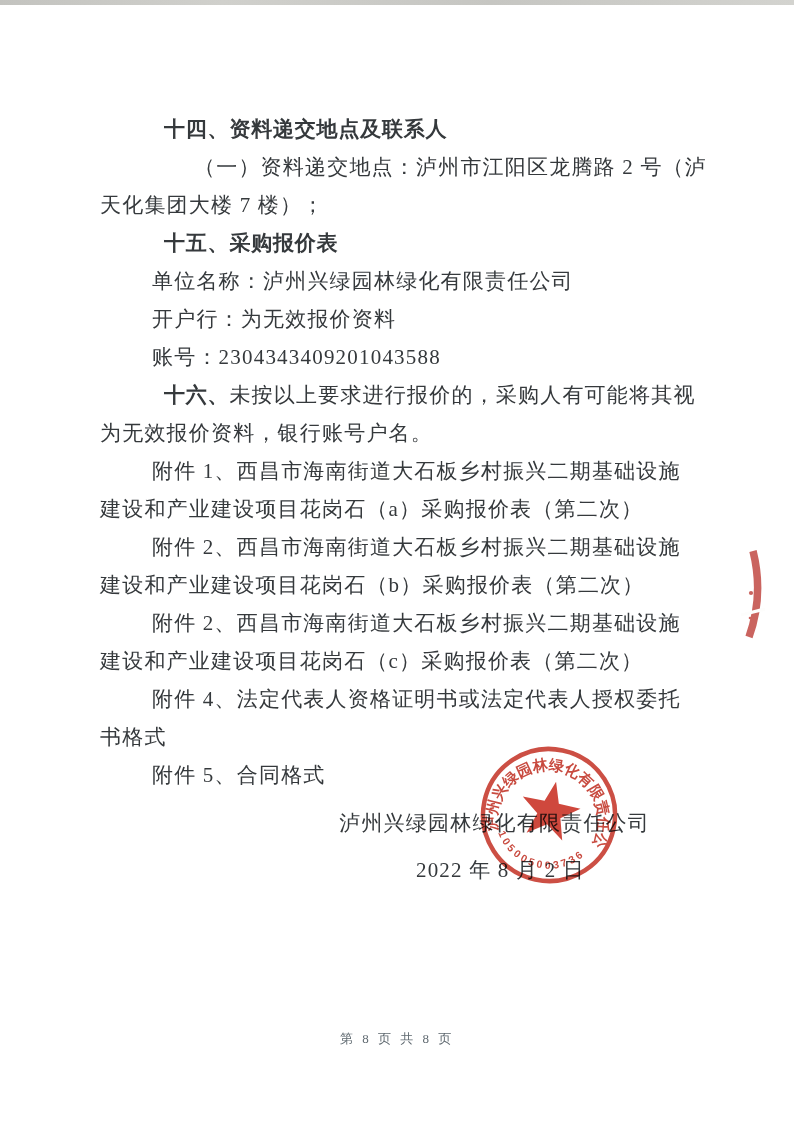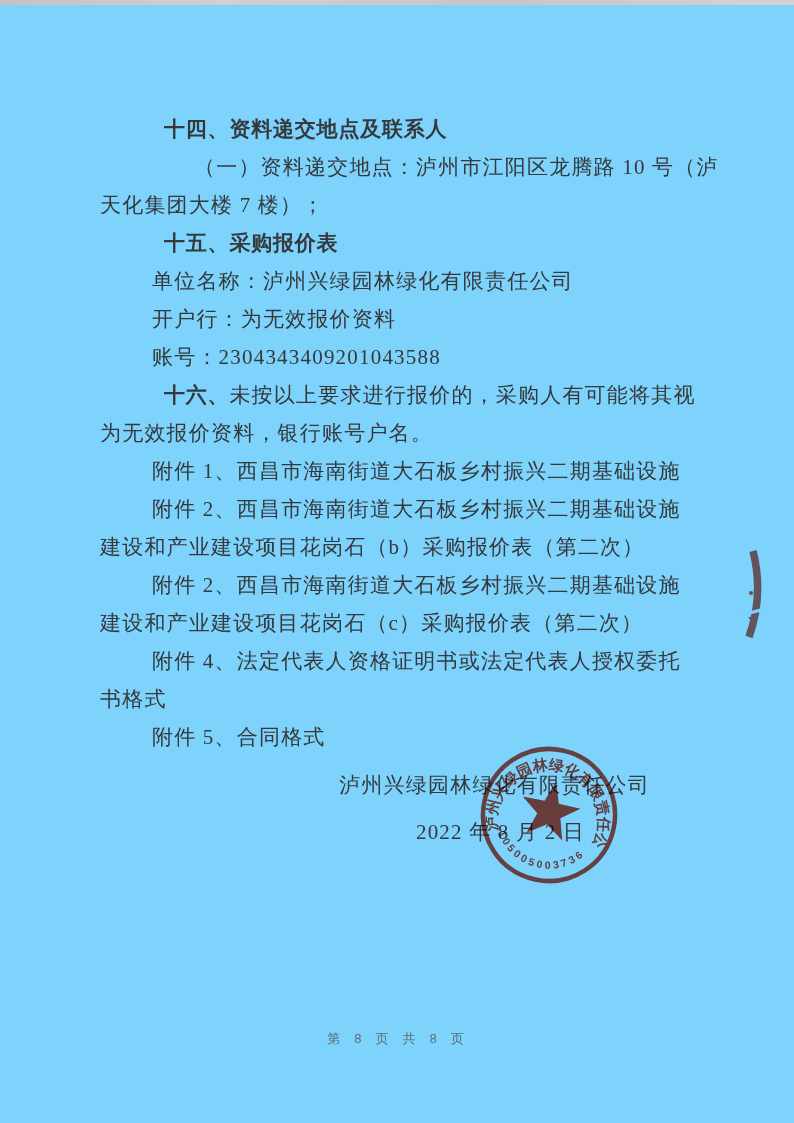--- a/index.html
+++ b/index.html
@@ -1,18 +1,18 @@
 <!DOCTYPE html>
 <html><head>
 <meta charset="utf-8">
 <style>
   html,body{margin:0;padding:0;background:#e9eaea;}
   .page{
     position:relative;width:794px;height:1123px;margin:0 auto;
-    background:#7dd3fc;overflow:hidden;
+    background:#ffffff;overflow:hidden;
     font-family:"Liberation Serif","DejaVu Serif",serif;
     color:#35393c;
   }
   .scan-top-edge{
     position:absolute;top:0;left:0;right:0;height:5px;
     background:linear-gradient(90deg,#c3c3bf,#d0d0cc 28%,#c6c6c2 62%,#d3d3cf);
   }
   .content{position:absolute;top:110px;left:100px;width:586px;}
   .line{
     font-size:21px;line-height:38px;letter-spacing:1.2px;
@@ -23,21 +23,21 @@
     font-family:"Liberation Sans","DejaVu Sans",sans-serif;
     letter-spacing:0.8px;
   }
   .ind-a{padding-left:64px;}
   .ind-b{padding-left:94px;}
   .ind-c{padding-left:52px;}
   .sig-company{text-align:right;padding-right:36px;margin-top:10px;}
   .sig-date{text-align:right;padding-right:101px;margin-top:9px;}
   .footer{
     position:absolute;left:0;right:0;top:1030px;text-align:center;
-    font-size:13px;letter-spacing:3px;color:#606a71;font-family:Liberation Mono, monospace;
+    font-size:13px;letter-spacing:3px;color:#606a71;
   }
   .seal{
     position:absolute;left:469px;top:735px;width:160px;height:160px;
     mix-blend-mode:multiply;opacity:.93;
   }
   .edge-stamp{
     position:absolute;left:733px;top:540px;width:61px;height:112px;
     mix-blend-mode:multiply;opacity:.9;
   }
   .seal-arc-text{
@@ -51,29 +51,30 @@
 </style>
 </head>
 <body>
 
 <div class="page">
 
   <div class="scan-top-edge"></div>
 
   <div class="content">
     <div class="line ind-a bold-head">十四、资料递交地点及联系人</div>
-    <div class="line ind-b">（一）资料递交地点：泸州市江阳区龙腾路 10 号（泸</div>
+    <div class="line ind-b">（一）资料递交地点：泸州市江阳区龙腾路 2 号（泸</div>
     <div class="line">天化集团大楼 7 楼）；</div>
     <div class="line ind-a bold-head">十五、采购报价表</div>
     <div class="line ind-c">单位名称：泸州兴绿园林绿化有限责任公司</div>
     <div class="line ind-c">开户行：为无效报价资料</div>
     <div class="line ind-c">账号：2304343409201043588</div>
     <div class="line ind-a"><span class="bold-head">十六、</span><span>未按以上要求进行报价的，采购人有可能将其视</span></div>
     <div class="line">为无效报价资料，银行账号户名。</div>
     <div class="line ind-c">附件 1、西昌市海南街道大石板乡村振兴二期基础设施</div>
+    <div class="line">建设和产业建设项目花岗石（a）采购报价表（第二次）</div>
     <div class="line ind-c">附件 2、西昌市海南街道大石板乡村振兴二期基础设施</div>
     <div class="line">建设和产业建设项目花岗石（b）采购报价表（第二次）</div>
     <div class="line ind-c">附件 2、西昌市海南街道大石板乡村振兴二期基础设施</div>
     <div class="line">建设和产业建设项目花岗石（c）采购报价表（第二次）</div>
     <div class="line ind-c">附件 4、法定代表人资格证明书或法定代表人授权委托</div>
     <div class="line">书格式</div>
     <div class="line ind-c">附件 5、合同格式</div>
     <div class="line sig-company">泸州兴绿园林绿化有限责任公司</div>
     <div class="line sig-date">2022 年 8 月 2 日</div>
   </div>

